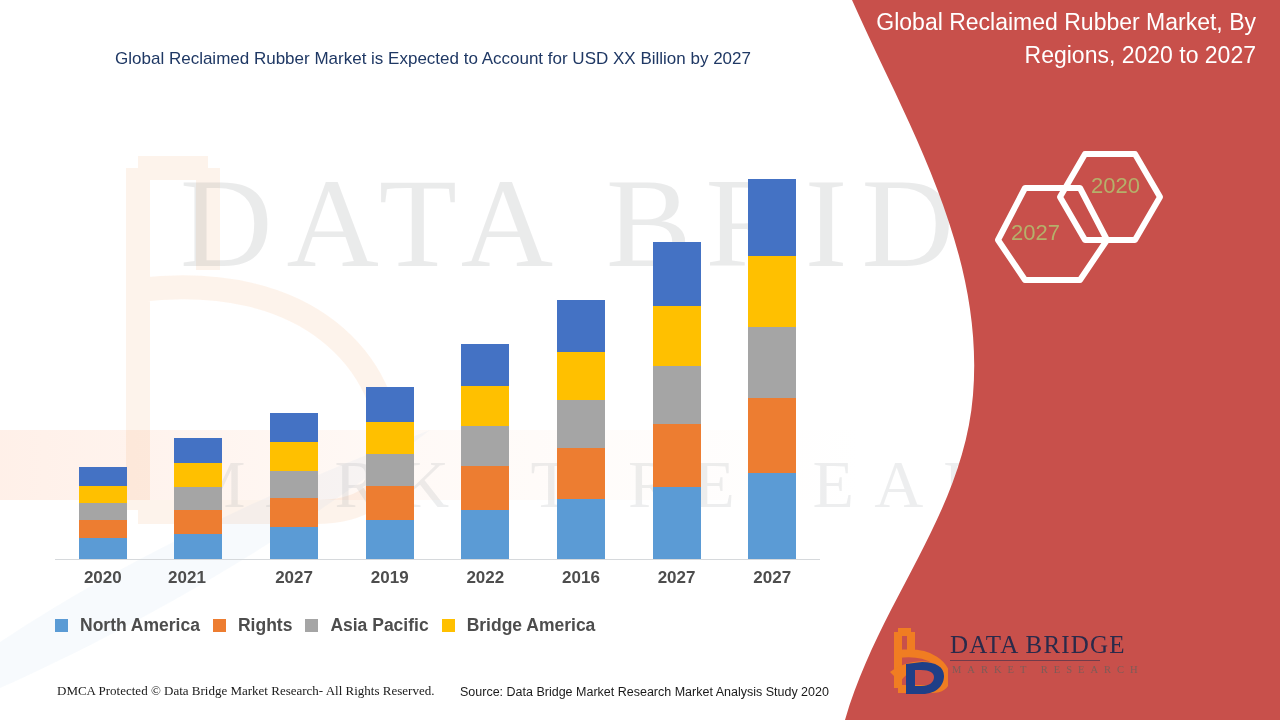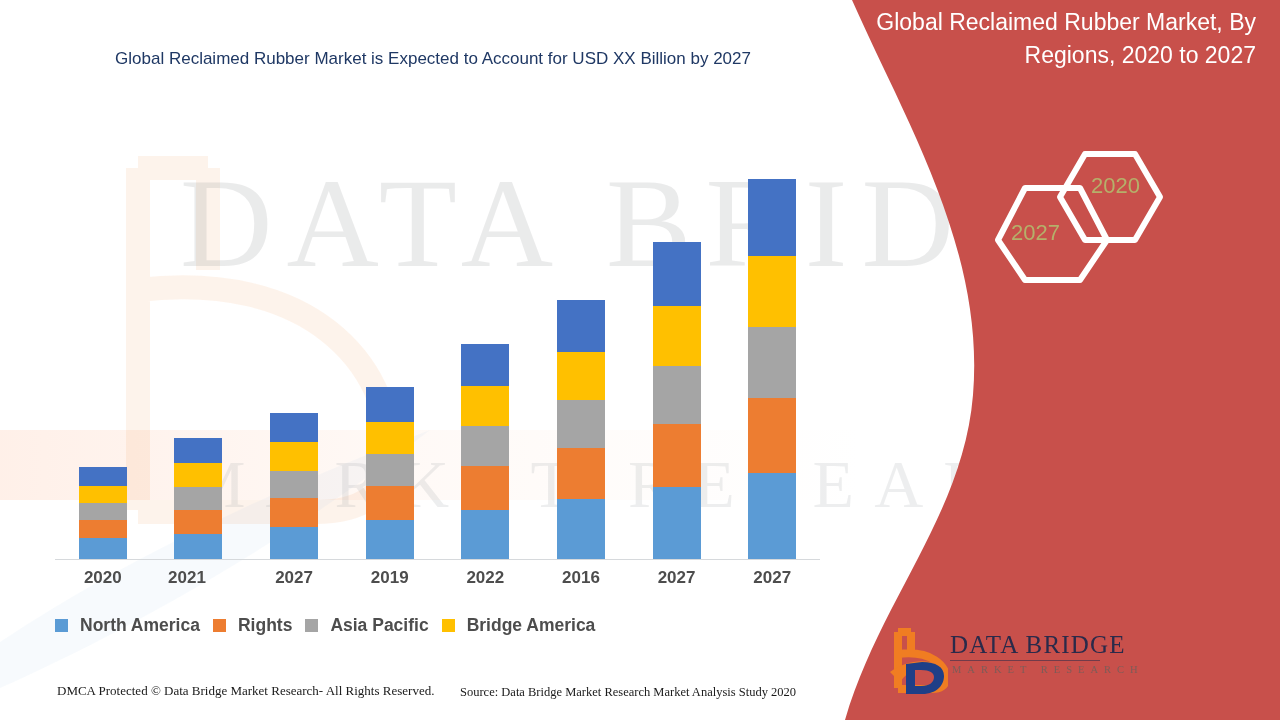--- a/index.html
+++ b/index.html
@@ -156,21 +156,21 @@
     left: 41px; top: 683px;
     font-family: "Liberation Serif", serif;
     font-size: 13px;
     color: #1a1a1a;
     white-space: nowrap;
     margin-left: 16px;
   }
   .footer-right {
     position: absolute;
     left: 460px; top: 685px;
-    font-family: Liberation Serif, serif;
+    font-family: Liberation Sans, sans-serif;
     font-size: 12.5px;
     color: #1a1a1a;
     white-space: nowrap;
   }
 
   
   .red-panel {
     position: absolute;
     left: 0; top: 0;
     width: 1280px; height: 720px;

